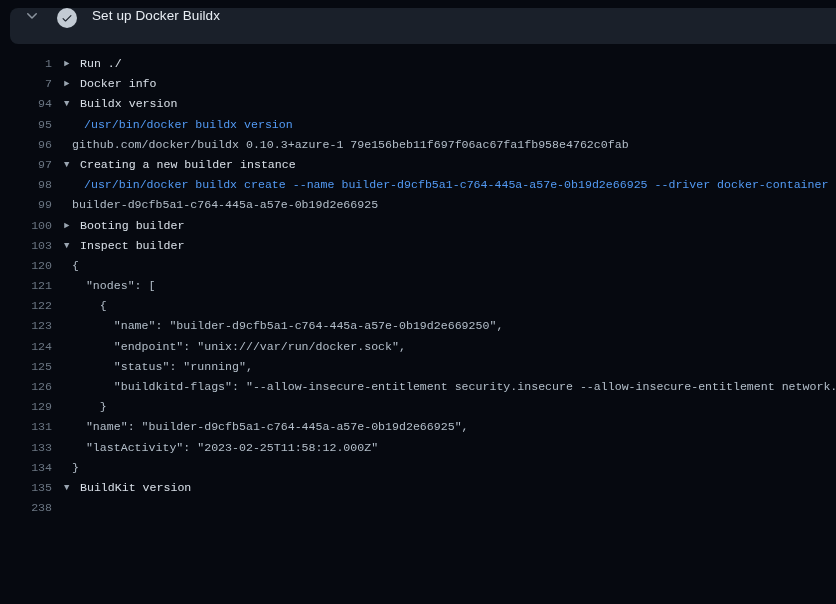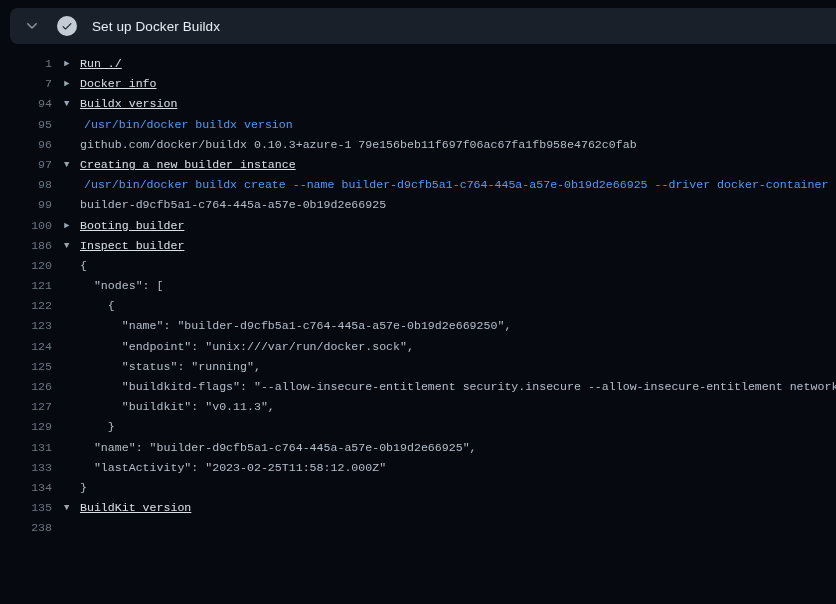--- a/index.html
+++ b/index.html
@@ -14,21 +14,20 @@
   .stage { position: relative; width: 836px; height: 604px; }
 
   
   .step-header {
     position: absolute;
     top: 8px; left: 10px; right: 0;
     height: 36px;
     background: #1a202a;
     border-radius: 8px 0 0 8px;
     display: flex;
-    align-items: center;
     cursor: pointer;
   }
   .chev {
     margin-left: 14px;
     width: 16px; height: 16px;
     color: #8b949e;
     flex: none;
     display: flex; align-items: center; justify-content: center;
   }
   .status-circle {
@@ -67,22 +66,22 @@
     cursor: pointer;
   }
   .marker {
     flex: 0 0 16px;
     margin-left: 12px;
     font-size: 9px;
     color: #9aa5b1;
     cursor: pointer;
   }
   .text { white-space: pre; }
-  .row.group .text { color: #d9e0e8; cursor: pointer; text-decoration: underline; }
-  .row.output .text { color: #b4bfca; margin-left: 28px; }
+  .row.group .text { color: #d9e0e8; cursor: pointer; }
+  .row.output .text { color: #b4bfca; margin-left: 20px; }
   .row.command .text { color: #539bf5; margin-left: 32px; font-family: Liberation Mono, monospace; }
 </style>
 </head>
 <body>
 
 <div class="stage">
 
   <div class="step-header">
     <span class="chev">
       <svg width="16" height="16" viewBox="0 0 16 16" fill="currentColor" aria-hidden="true">
@@ -137,21 +136,21 @@
     <span class="num">99</span>
     
     <span class="text">builder-d9cfb5a1-c764-445a-a57e-0b19d2e66925</span>
   </div>
       <div class="row group">
     <span class="num">100</span>
     <span class="marker">►</span>
     <span class="text">Booting builder</span>
   </div>
       <div class="row group">
-    <span class="num">186</span>
+    <span class="num">103</span>
     <span class="marker">▼</span>
     <span class="text">Inspect builder</span>
   </div>
       <div class="row output">
     <span class="num">120</span>
     
     <span class="text">{</span>
   </div>
       <div class="row output">
     <span class="num">121</span>
@@ -177,25 +176,20 @@
     <span class="num">125</span>
     
     <span class="text">      "status": "running",</span>
   </div>
       <div class="row output">
     <span class="num">126</span>
     
     <span class="text">      "buildkitd-flags": "--allow-insecure-entitlement security.insecure --allow-insecure-entitlement network.host",</span>
   </div>
       <div class="row output">
-    <span class="num">127</span>
-    
-    <span class="text">      "buildkit": "v0.11.3",</span>
-  </div>
-      <div class="row output">
     <span class="num">129</span>
     
     <span class="text">    }</span>
   </div>
       <div class="row output">
     <span class="num">131</span>
     
     <span class="text">  "name": "builder-d9cfb5a1-c764-445a-a57e-0b19d2e66925",</span>
   </div>
       <div class="row output">

